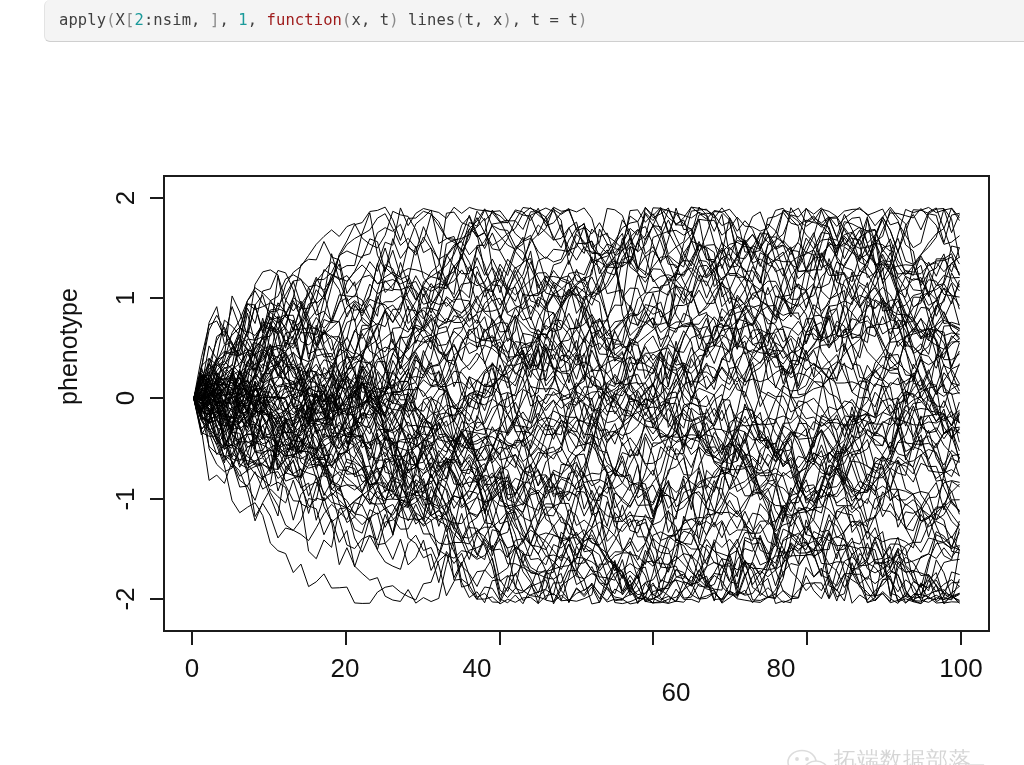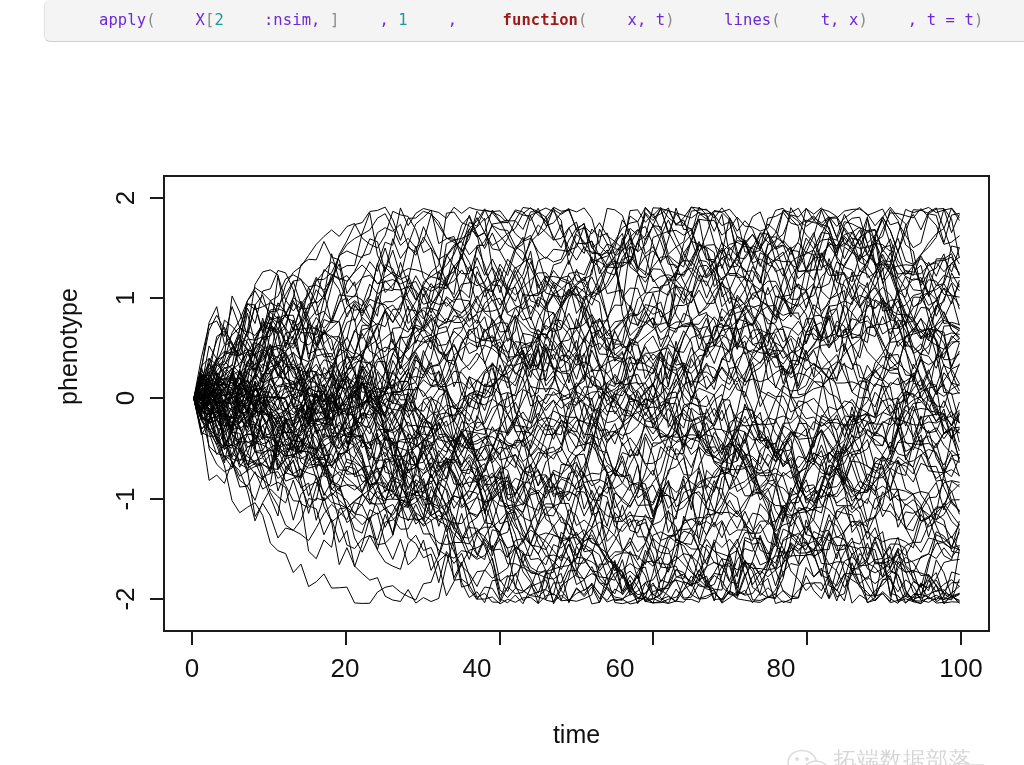--- a/index.html
+++ b/index.html
@@ -39,24 +39,24 @@
     padding-left: 14px;
   }
   .code-line {
     font-family: "DejaVu Sans Mono", "Liberation Mono", monospace;
     font-size: 15.5px;
     line-height: 1;
     color: #444444;
     white-space: pre;
     letter-spacing: 0.1px;
   }
-  .tok-plain   { color: #6d28d9; margin-left: 40px; }
+  .tok-plain   { color: #404040; }
   .tok-punct   { color: #8a8a8a; }
   .tok-num     { color: #1a9a9a; }
-  .tok-keyword { color: #9e1a1a; font-weight: bold; margin-left: 36px; }
+  .tok-keyword { color: #9e1a1a; font-weight: normal; }
 
   
   .plot-figure {
     position: absolute;
     left: 0;
     top: 42px;
     width: 1024px;
     height: 723px;
   }
 
@@ -180,21 +180,20 @@
 <div id="page">
 
   <div class="code-block">
     <div class="code-line"><span class="tok-plain">apply</span><span class="tok-punct">(</span><span class="tok-plain">X</span><span class="tok-punct">[</span><span class="tok-num">2</span><span class="tok-plain">:nsim, </span><span class="tok-punct">]</span><span class="tok-plain">, </span><span class="tok-num">1</span><span class="tok-plain">, </span><span class="tok-keyword">function</span><span class="tok-punct">(</span><span class="tok-plain">x, t</span><span class="tok-punct">)</span><span class="tok-plain"> lines</span><span class="tok-punct">(</span><span class="tok-plain">t, x</span><span class="tok-punct">)</span><span class="tok-plain">, t = t</span><span class="tok-punct">)</span></div>
   </div>
 
   <div class="plot-figure">
 
     <div class="ylabel">phenotype</div>
 
-    <div class="xlabel">time</div>
 
     <div id="y-axis-group">
         <div class="tick tick-y" style="top: 155.285px;"></div>
         <div class="ticklabel ticklabel-y" style="top: 156.285px;">2</div>
         <div class="tick tick-y" style="top: 255.39px;"></div>
         <div class="ticklabel ticklabel-y" style="top: 256.39px;">1</div>
         <div class="tick tick-y" style="top: 355.495px;"></div>
         <div class="ticklabel ticklabel-y" style="top: 356.495px;">0</div>
         <div class="tick tick-y" style="top: 455.6px;"></div>
         <div class="ticklabel ticklabel-y" style="top: 456.6px;">-1</div>
@@ -203,21 +202,21 @@
       </div>
 
     <div id="x-axis-group">
         <div class="tick tick-x" style="left: 190.945px;"></div>
         <div class="ticklabel ticklabel-x" style="left: 191.945px;">0</div>
         <div class="tick tick-x" style="left: 344.767px;"></div>
         <div class="ticklabel ticklabel-x" style="left: 345px;">20</div>
         <div class="tick tick-x" style="left: 498.589px;"></div>
         <div class="ticklabel ticklabel-x" style="left: 477px;">40</div>
         <div class="tick tick-x" style="left: 652.411px;"></div>
-        <div class="ticklabel ticklabel-x" style="left: 620px;">60</div>
+        <div class="ticklabel ticklabel-x" style="left: 676px; margin-top: 24px;">60</div>
         <div class="tick tick-x" style="left: 806.233px;"></div>
         <div class="ticklabel ticklabel-x" style="left: 781px;">80</div>
         <div class="tick tick-x" style="left: 960.055px;"></div>
         <div class="ticklabel ticklabel-x" style="left: 961.055px;">100</div>
       </div>
 
     <div class="plot-frame">
       <svg class="plot-svg" id="plot-svg" viewBox="0 0 827 457" preserveAspectRatio="none">
           <g fill="none" stroke="#000000" stroke-width="1" stroke-linejoin="round" stroke-linecap="round" shape-rendering="geometricPrecision">
             <path d="M28.9 223.5 L36.6 202.2 L44.3 199.6 L52.0 210.6 L59.7 207.4 L67.4 204.9 L75.1 212.5 L82.8 214.8 L90.5 236.6 L98.2 236.4 L105.9 241.4 L113.5 253.3 L121.2 247.4 L128.9 251.7 L136.6 235.5 L144.3 224.5 L152.0 239.5 L159.7 253.5 L167.4 269.3 L175.1 274.1 L182.8 260.1 L190.5 259.3 L198.1 263.8 L205.8 278.3 L213.5 288.8 L221.2 263.1 L228.9 263.7 L236.6 280.4 L244.3 259.1 L252.0 293.3 L259.7 278.5 L267.4 252.2 L275.1 248.5 L282.8 260.3 L290.4 265.4 L298.1 272.4 L305.8 257.8 L313.5 286.8 L321.2 272.9 L328.9 289.8 L336.6 326.4 L344.3 330.6 L352.0 348.6 L359.7 368.7 L367.4 351.7 L375.0 361.7 L382.7 359.1 L390.4 361.0 L398.1 364.5 L405.8 364.3 L413.5 363.8 L421.2 376.4 L428.9 355.8 L436.6 373.0 L444.3 386.3 L452.0 391.9 L459.6 399.3 L467.3 419.2 L475.0 401.1 L482.7 428.4 L490.4 425.7 L498.1 421.6 L505.8 410.0 L513.5 396.1 L521.2 399.0 L528.9 412.9 L536.6 396.3 L544.2 413.0 L551.9 402.0 L559.6 407.5 L567.3 420.5 L575.0 374.2 L582.7 402.3 L590.4 388.7 L598.1 401.3 L605.8 387.7 L613.5 412.4 L621.2 389.1 L628.9 382.2 L636.5 381.9 L644.2 381.7 L651.9 379.8 L659.6 402.9 L667.3 368.2 L675.0 372.0 L682.7 371.3 L690.4 373.1 L698.1 375.2 L705.8 395.1 L713.5 399.4 L721.1 395.1 L728.8 389.6 L736.5 374.9 L744.2 417.6 L751.9 426.5 L759.6 422.5 L767.3 401.1 L775.0 412.0 L782.7 429.8 L790.4 428.6 L798.1 428.9"></path>

